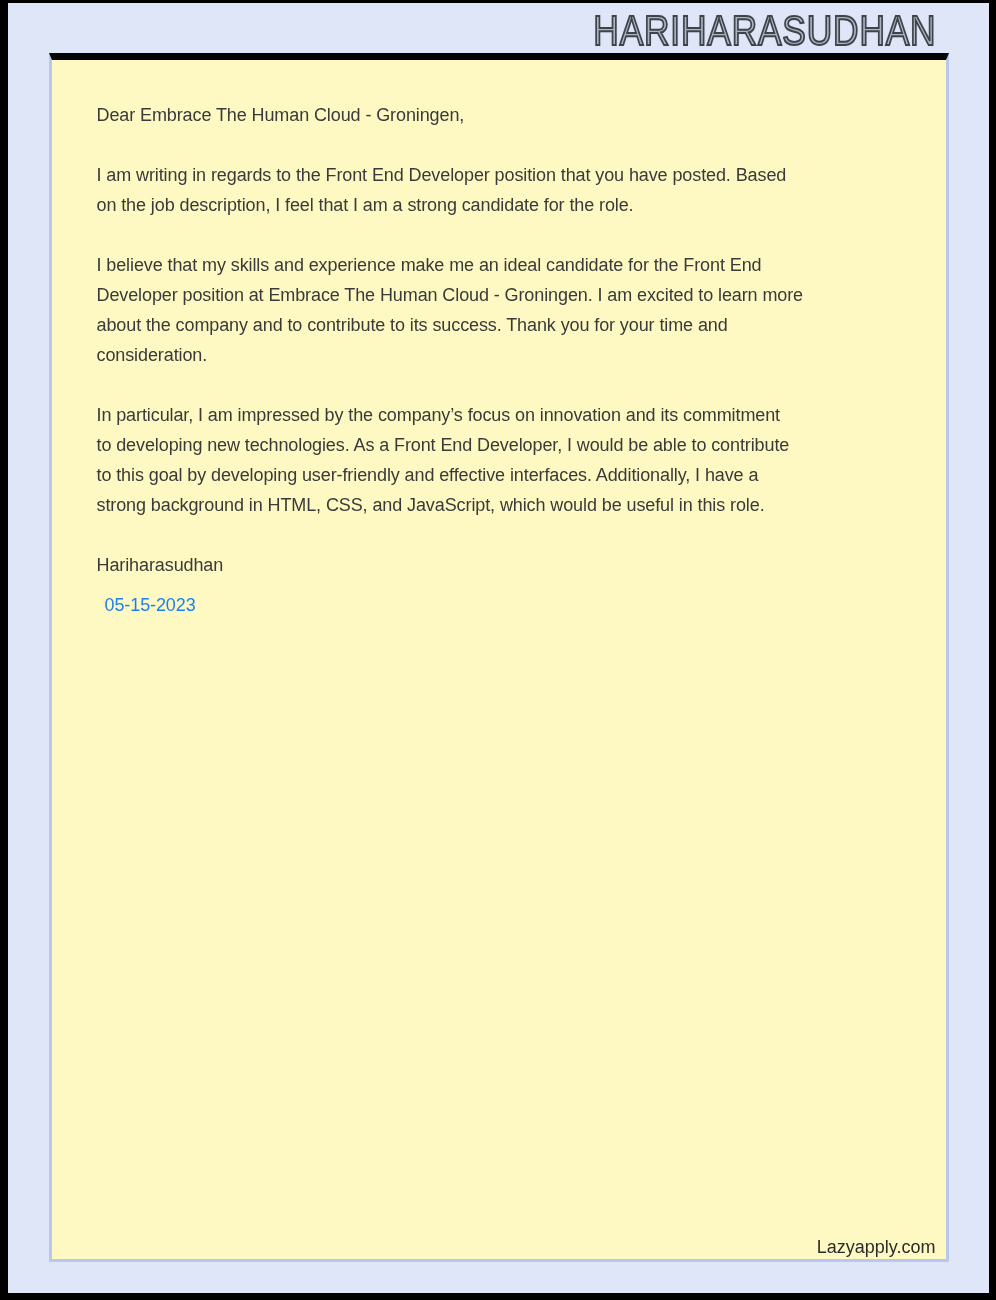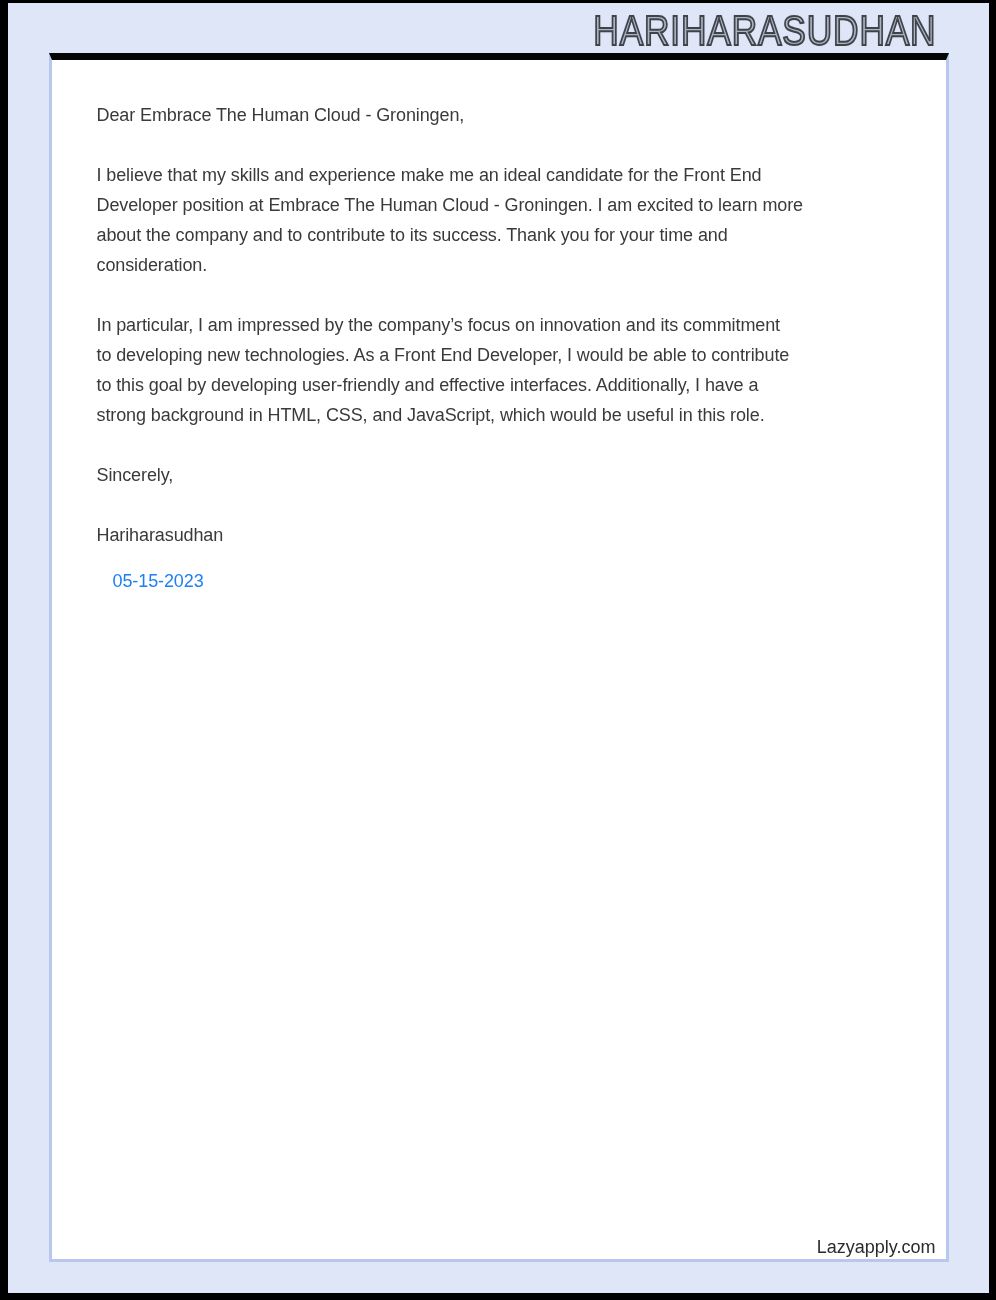--- a/index.html
+++ b/index.html
@@ -43,42 +43,42 @@
     .outline-name {
       color: transparent;
       -webkit-text-stroke: 2px #3f434a;
     }
   }
   
   .page {
     box-sizing: border-box;
     width: 900px;
     height: 1209px;
-    background: #ffffff;
+    background: #fef9c3;
     border-top: 7px solid #050505;
     border-left: 3px solid #b8c7ee;
     border-right: 3px solid #b8c7ee;
     border-bottom: 3px solid #b8c7ee;
     padding: 40px 45px 0 45px;
     position: relative;
   }
   .letter-text {
     font-size: 18px;
     line-height: 30px;
     color: #3a3a3a;
     letter-spacing: -0.1px;
   }
   .para {
     margin: 0 0 30px 0;
     white-space: pre-line;
   }
   .signature { margin-bottom: 10px; }
   .date-line {
     color: #1d80f0;
-    margin: 16px;
+    margin: 8px;
   }
   .brand-footer {
     position: absolute;
     right: 10px;
     bottom: 3px;
     font-size: 18px;
     line-height: 18px;
     color: #2b2b2b;
   }
 </style>
@@ -90,32 +90,33 @@
   <div class="header-zone">
     <div class="outline-name">HARIHARASUDHAN</div>
   </div>
 
   <div class="page">
 
     <div class="letter-text">
 
       <p class="para">Dear Embrace The Human Cloud - Groningen,</p>
 
+      <p class="para">I am writing in regards to the Front End Developer position that you have posted. Based
+on the job description, I feel that I am a strong candidate for the role.</p>
 
       <p class="para">I believe that my skills and experience make me an ideal candidate for the Front End
 Developer position at Embrace The Human Cloud - Groningen. I am excited to learn more
 about the company and to contribute to its success. Thank you for your time and
 consideration.</p>
 
       <p class="para">In particular, I am impressed by the company’s focus on innovation and its commitment
 to developing new technologies. As a Front End Developer, I would be able to contribute
 to this goal by developing user-friendly and effective interfaces. Additionally, I have a
 strong background in HTML, CSS, and JavaScript, which would be useful in this role.</p>
 
-      <p class="para">Sincerely,</p>
 
       <p class="para signature">Hariharasudhan</p>
 
       <p class="para date-line">05-15-2023</p>
 
     </div>
 
     <div class="brand-footer">Lazyapply.com</div>
 
   </div>

